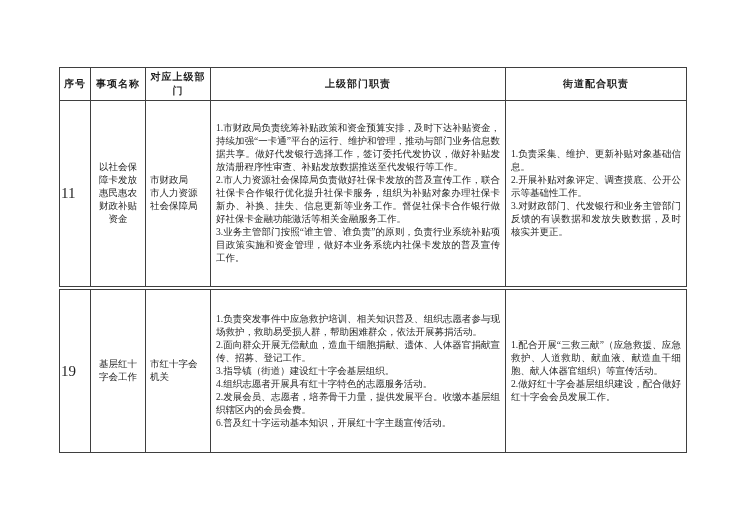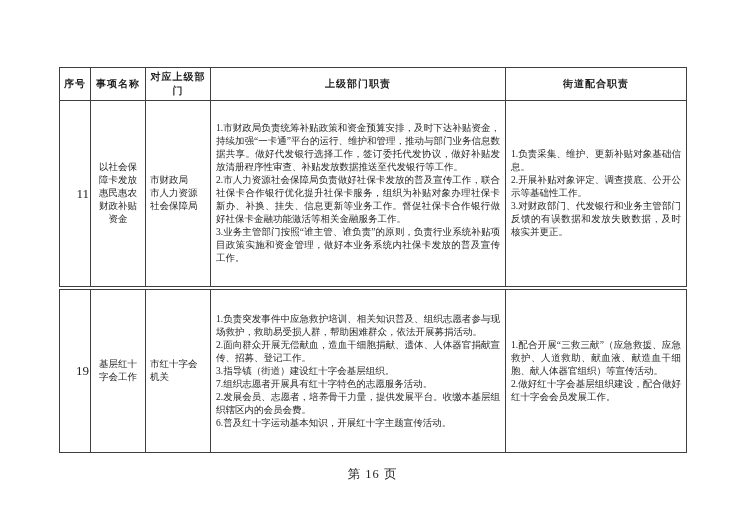--- a/index.html
+++ b/index.html
@@ -35,22 +35,22 @@
     font-size: 10px;
     font-weight: bold;
     text-align: center;
     height: 33px;
     letter-spacing: 1px;
     padding: 0 2px;
   }
   .row-11 td { height: 186px; }
   .row-12 td { height: 163px; }
   .c-seq {
-    text-align: right;
-    font-size: 13px;
+    text-align: left;
+    font-size: 15px;
   }
   .c-name {
     text-align: center;
     font-size: 9.5px;
     line-height: 13px;
     padding: 2px 4px;
   }
   .c-dept {
     text-align: left;
     font-size: 9.5px;
@@ -134,27 +134,26 @@
       <tr class="row-12">
         <td class="c-seq">19</td>
         <td class="c-name">基层红十字会工作</td>
         <td class="c-dept">
           <div>市红十字会机关</div>
         </td>
         <td class="c-duties">
           <p>1.负责突发事件中应急救护培训、相关知识普及、组织志愿者参与现场救护，救助易受损人群，帮助困难群众，依法开展募捐活动。</p>
           <p>2.面向群众开展无偿献血，造血干细胞捐献、遗体、人体器官捐献宣传、招募、登记工作。</p>
           <p>3.指导镇（街道）建设红十字会基层组织。</p>
-          <p>7.组织志愿者开展具有红十字特色的志愿服务活动。</p>
+          <p>4.组织志愿者开展具有红十字特色的志愿服务活动。</p>
           <p>2.发展会员、志愿者，培养骨干力量，提供发展平台。收缴本基层组织辖区内的会员会费。</p>
           <p>6.普及红十字运动基本知识，开展红十字主题宣传活动。</p>
         </td>
         <td class="c-duties">
           <p>1.配合开展“三救三献”（应急救援、应急救护、人道救助、献血液、献造血干细胞、献人体器官组织）等宣传活动。</p>
           <p>2.做好红十字会基层组织建设，配合做好红十字会会员发展工作。</p>
         </td>
       </tr>
     </tbody>
   </table>
 
-  <div class="footer">第 16 页</div>
 
 </div>
 
 </body></html>

